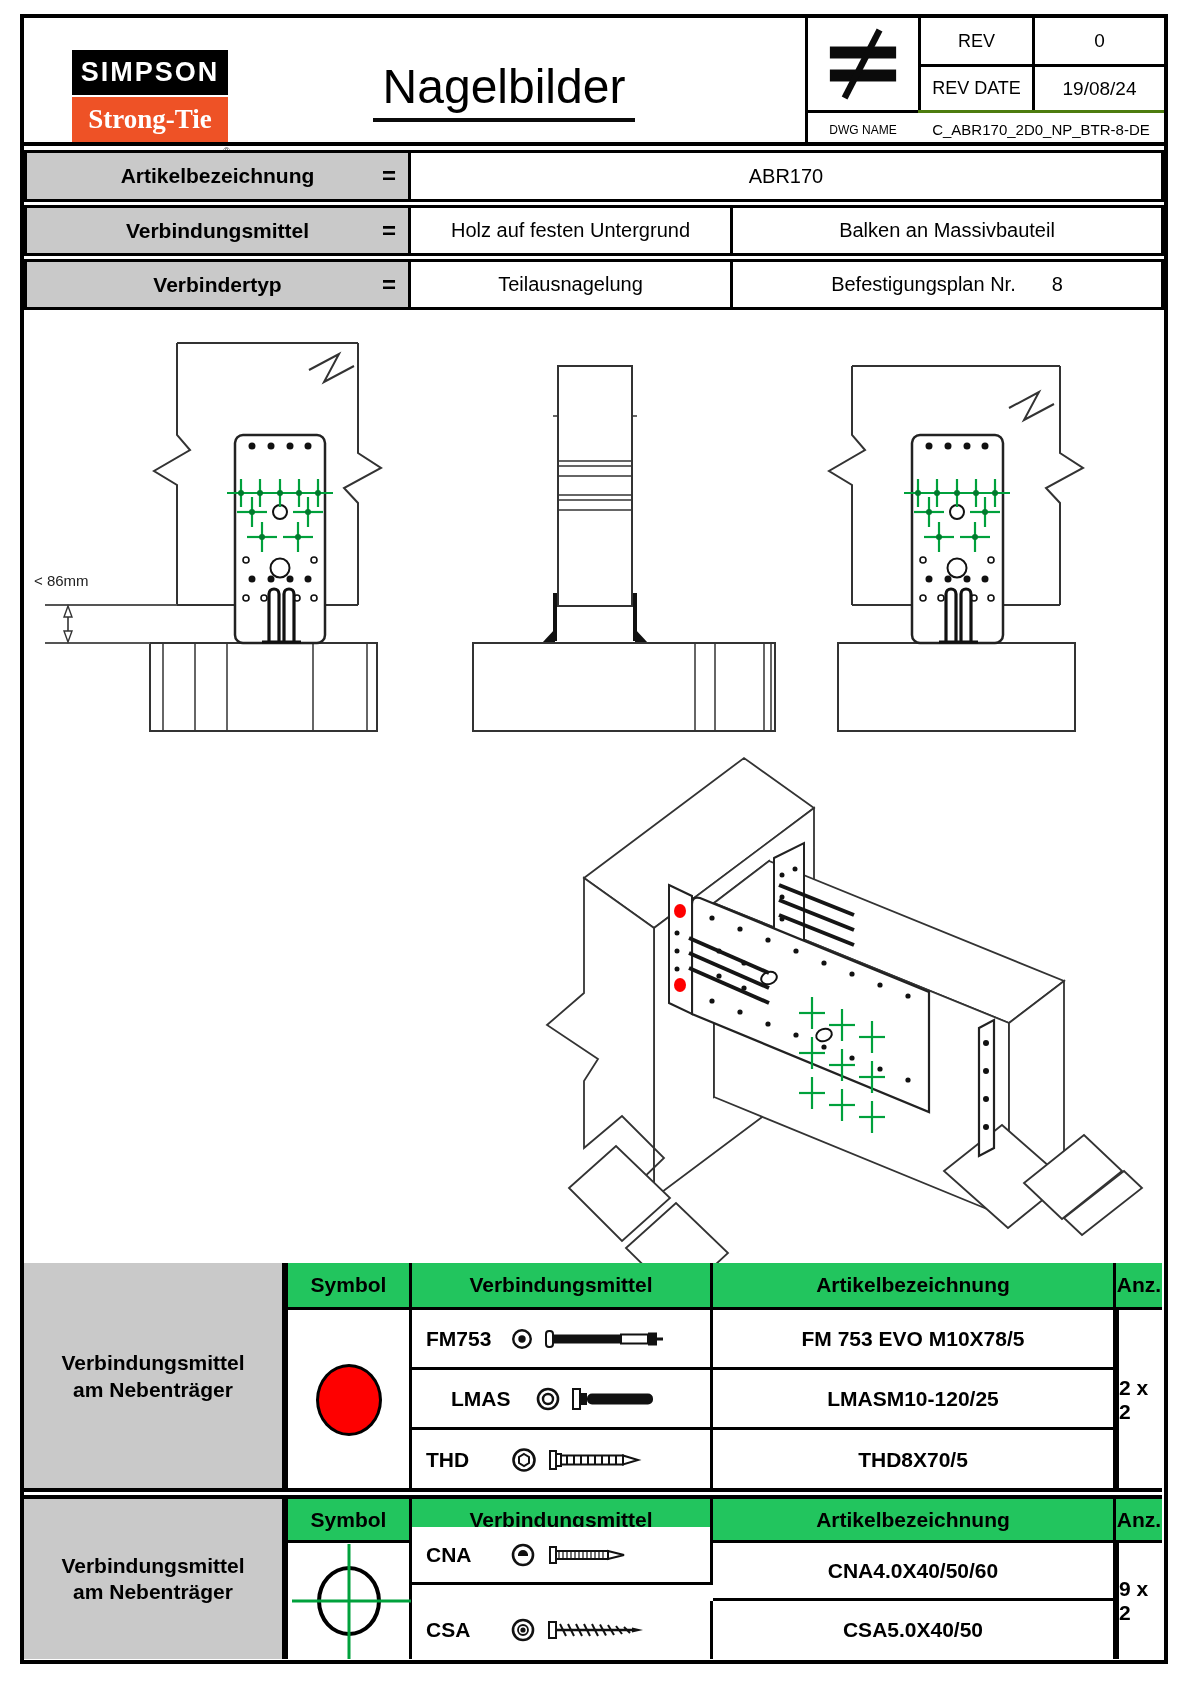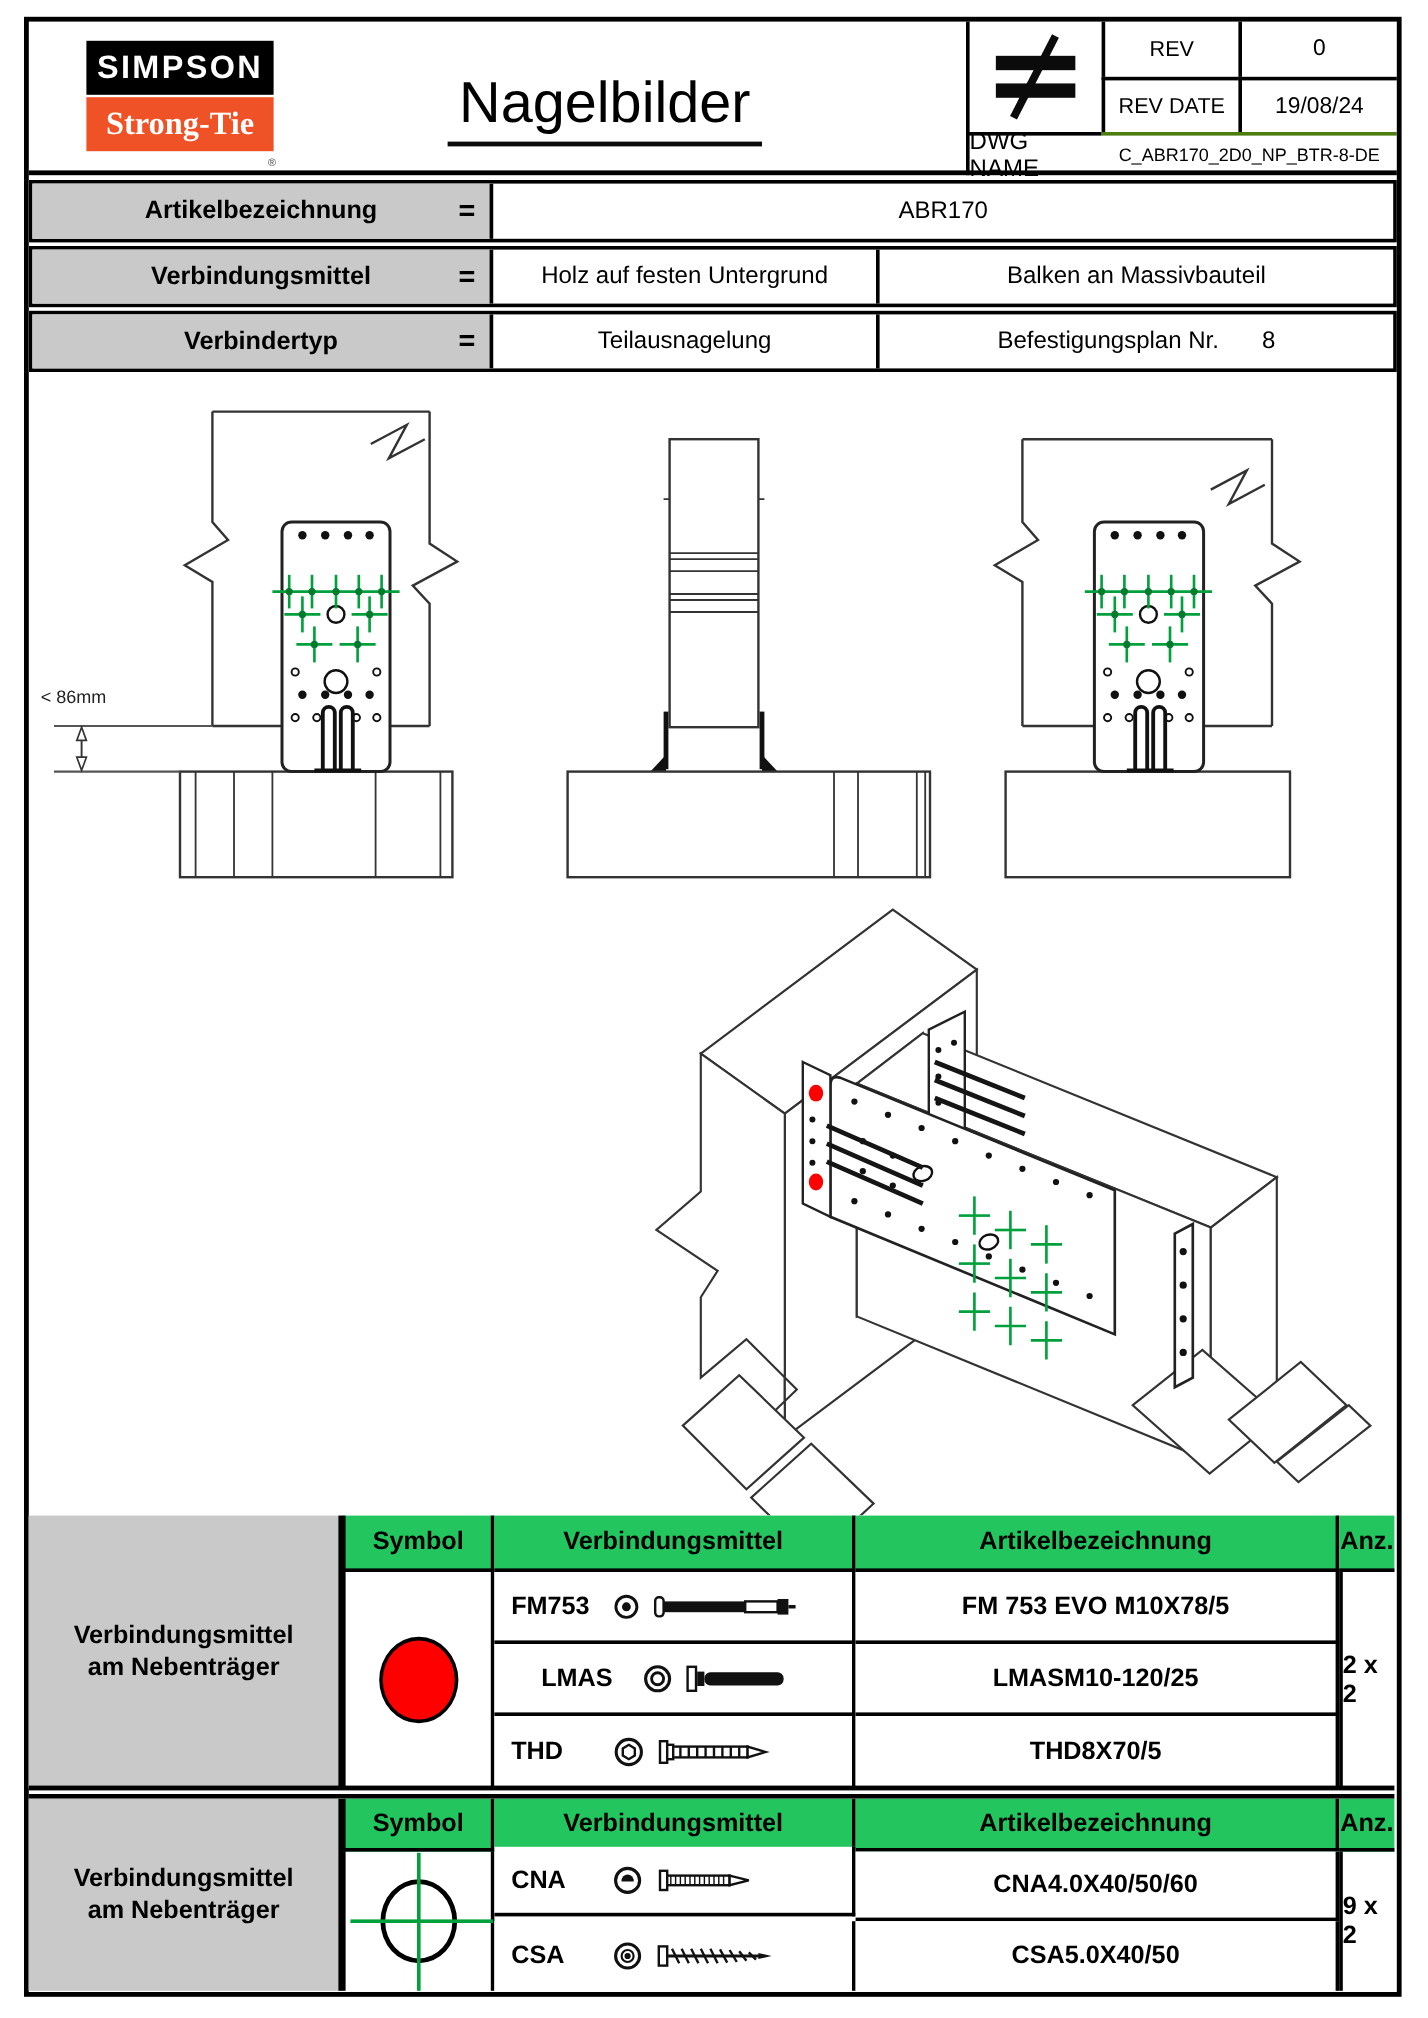--- a/index.html
+++ b/index.html
@@ -2,31 +2,31 @@
 <html><head>
 <meta charset="utf-8">
 <style>
   html,body{margin:0;padding:0;background:#fff;}
   .page{position:relative;width:1190px;height:1682px;background:#fff;
         font-family:"Liberation Sans", sans-serif;color:#000;overflow:hidden;}
   .abs{position:absolute;box-sizing:border-box;}
   .frame{left:20px;top:14px;width:1148px;height:1650px;border:4px solid #000;}
   
   .header{left:24px;top:18px;width:1140px;height:128px;border-bottom:4px solid #000;}
-  .logo{left:8px;top:16px;width:196px;height:96px;padding-left:40px;}
+  .logo{left:8px;top:32px;width:196px;height:96px;padding-left:40px;}
   .logo-top{height:45px;background:#000;color:#fff;display:flex;align-items:center;justify-content:center;
             font-weight:bold;font-size:27px;letter-spacing:2px;}
   .logo-bot{height:45px;margin-top:2px;background:#ee5226;color:#fff;display:flex;align-items:center;justify-content:center;
             font-family:"Liberation Serif",serif;font-weight:bold;font-size:27px;}
   .logo-reg{position:absolute;right:-2px;bottom:-10px;font-size:9px;color:#444;}
   .title-wrap{left:180px;top:24px;width:600px;height:80px;display:flex;align-items:flex-end;justify-content:center;}
   .title{font-size:48px;border-bottom:4px solid #0b0b0b;padding:0 10px 4px 10px;}
   .cell{display:flex;align-items:center;justify-content:center;}
   .sym-cell{left:781px;top:0;width:113px;height:92px;border-left:3px solid #000;}
-  .dwg-label{left:781px;top:92px;width:113px;height:36px;border-left:3px solid #000;border-top:3px solid #000;font-size:20px;}
+  .dwg-label{left:781px;top:92px;width:113px;height:36px;border-left:3px solid #000;border-top:3px solid #000;font-size:12px;}
   .rev-lab1{left:894px;top:0;width:114px;height:46px;border-left:3px solid #000;font-size:18px;}
   .rev-lab2{left:894px;top:46px;width:114px;height:46px;border-left:3px solid #000;border-top:3px solid #000;font-size:18px;}
   .rev-val1{left:1008px;top:0;width:132px;height:46px;border-left:3px solid #000;font-size:19px;}
   .rev-val2{left:1008px;top:46px;width:132px;height:46px;border-left:3px solid #000;border-top:3px solid #000;font-size:19px;}
   .dwg-val{left:894px;top:92px;width:246px;height:36px;border-top:3px solid #4d7c0f;font-size:15px;}
   
   .info-row{left:24px;width:1140px;height:52px;border:3px solid #000;background:#fff;}
   .info-label{left:0;top:0;bottom:0;width:384px;background:#c9c9c9;border-right:3px solid #000;
               display:flex;align-items:center;justify-content:center;font-weight:bold;font-size:21px;}
   .info-eq{position:absolute;right:12px;top:50%;transform:translateY(-50%);font-weight:bold;font-size:24px;}
@@ -482,21 +482,21 @@
     <div class="abs cell hdr" style="left:1092px;top:0;width:46px;height:44px;border-right:none;">Anz.</div>
 
     <div class="abs cell" style="left:261px;top:44px;width:127px;height:116px;border-left:3px solid #000;border-right:3px solid #000;">
       <div class="crosshair">
         <div class="v"></div>
         <div class="h"></div>
         <div class="ring"></div>
       </div>
     </div>
 
-    <div class="abs bcell fast-cell" style="left:388px;top:40px;width:301px;height:58px;">
+    <div class="abs bcell fast-cell" style="left:388px;top:28px;width:301px;height:58px;">
       <span class="fast-code">CNA</span>
       <svg width="26" height="26" viewBox="0 0 26 26">
         <circle cx="13" cy="13" r="10" fill="#fff" stroke="#111" stroke-width="2.6"></circle>
         <path d="M8,13 A5,5 0 0 1 18,13 Z" fill="#111"></path>
         <line x1="8" y1="13" x2="18" y2="13" stroke="#111" stroke-width="2"></line>
       </svg>
       <svg width="100" height="26" viewBox="0 0 100 26">
         <rect x="4" y="5" width="6" height="16" fill="#fff" stroke="#111" stroke-width="2"></rect>
         <rect x="10" y="9" width="52" height="8" fill="#fff" stroke="#111" stroke-width="2"></rect>
         <g stroke="#111" stroke-width="1.2">

